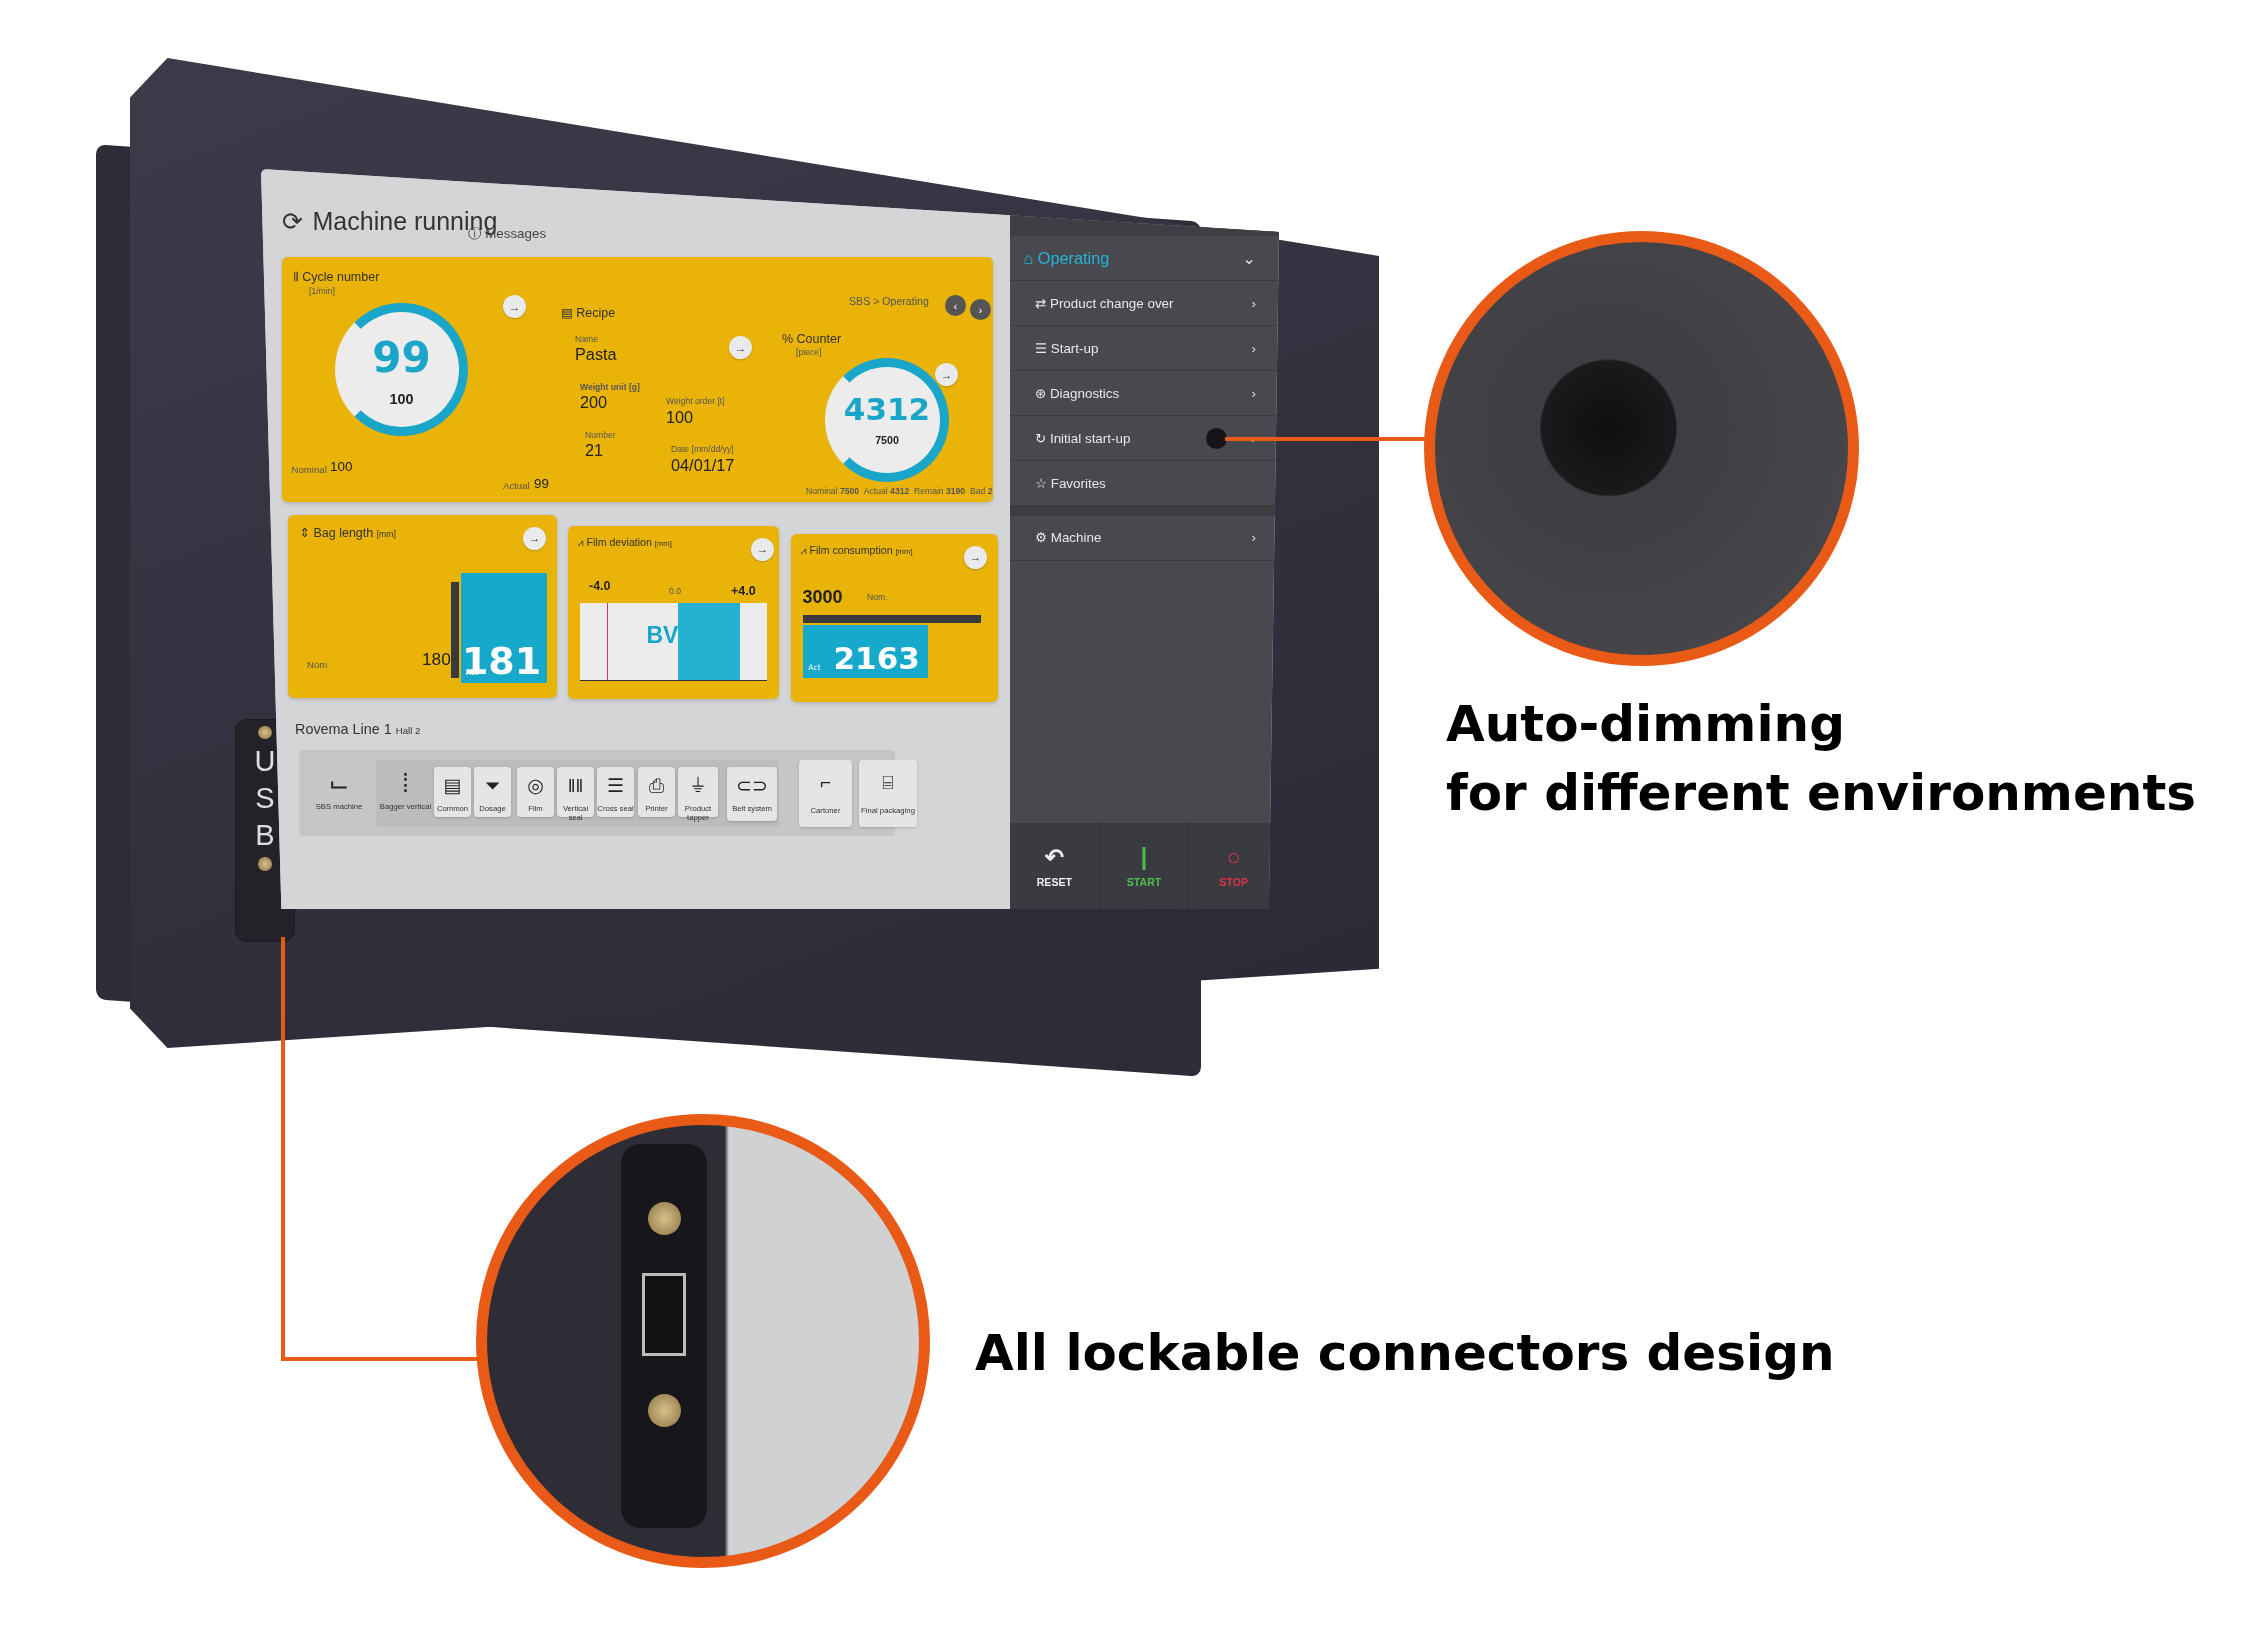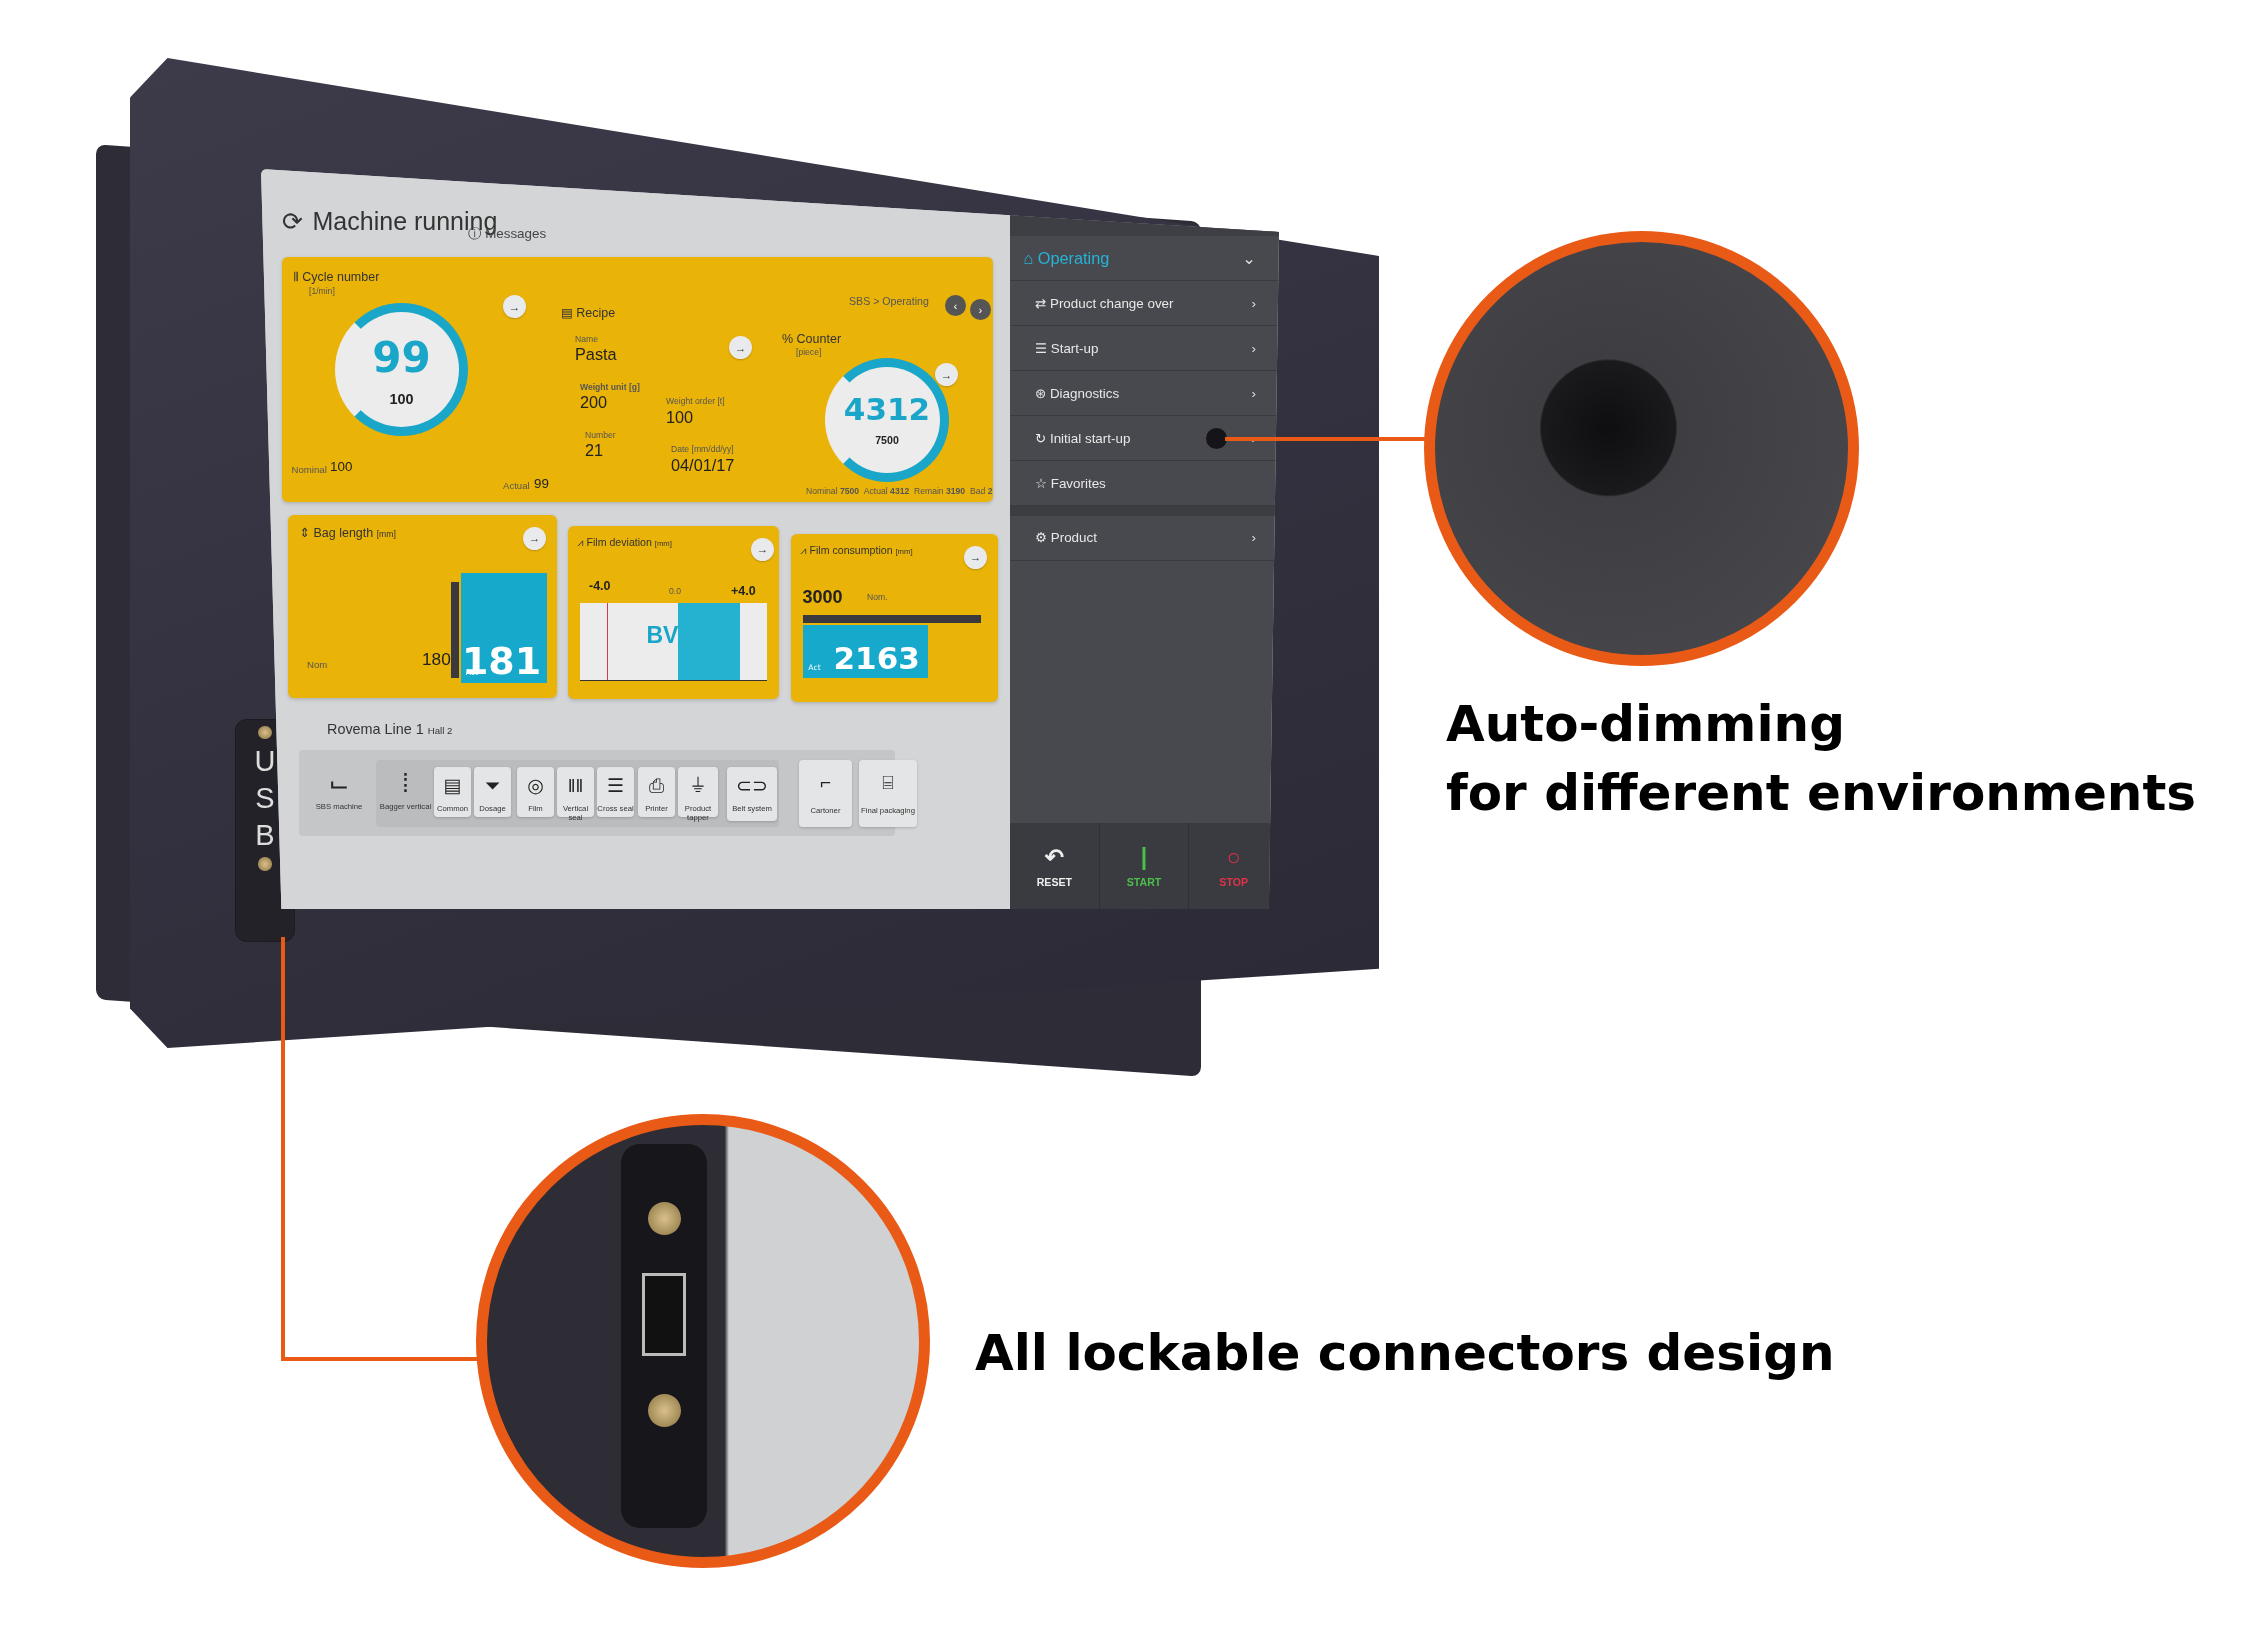--- a/index.html
+++ b/index.html
@@ -140,21 +140,21 @@
       <div class="arrowbtn" style="left:173px;top:11.5px;">→</div>
       <div class="val" style="left:11.5px;top:53px;font-size:18px;font-weight:bold;">3000</div>
       <div class="small" style="left:48px;top:58px;padding-left:28px;">Nom.</div>
       <div style="position:absolute;left:11.5px;top:81px;width:178px;height:7.7px;background:#3a3a3e;"></div>
       <div class="bar-act" style="left:11.5px;top:91px;width:125px;height:53px;">
         <span style="position:absolute;left:5.8px;bottom:5.8px;font-size:7.7px;font-weight:normal;">Act</span>
         <span style="position:absolute;right:7.7px;bottom:1.9px;font-size:31px;">2163</span>
       </div>
     </div>
 
-    <div class="lbl" style="left:34px;top:552px;font-size:14.4px;margin-left:32px;"><span>Rovema Line 1</span> <span style="font-size:9.6px">Hall 2</span></div>
+    <div class="lbl" style="left:34px;top:552px;font-size:14.4px;"><span>Rovema Line 1</span> <span style="font-size:9.6px">Hall 2</span></div>
 
     <div class="group" style="left:38px;top:581px;width:596px;height:86px;"></div>
     <div class="group" style="left:115px;top:591px;width:403px;height:67px;background:#babcbe;"></div>
 
     <div class="tile" style="left:48px;top:596px;width:60px;height:58px;background:transparent;box-shadow:none;">
       <div class="ic">⌙</div>
         <div>SBS machine</div>
       </div>
     <div class="tile" style="left:118px;top:596px;width:53px;height:58px;background:transparent;box-shadow:none;">
       <div class="ic">⁞</div>
@@ -238,21 +238,21 @@
         <span>Initial start-up</span>
         <span class="chev">›</span>
       </div>
     <div class="side-item">
       <span>☆&nbsp;</span>
         <span>Favorites</span>
       </div>
     <div style="height:9.6px;background:#3c3d41;"></div>
     <div class="side-item">
       <span>⚙&nbsp;</span>
-        <span>Product</span>
+        <span>Machine</span>
         <span class="chev">›</span>
       </div>
 
     <div class="bottom-btns">
       <div class="bbtn" style="color:#eee">
           <span style="font-size:23px">↶</span>
           <span>RESET</span>
         </div>
       <div class="bbtn" style="color:#4cbf4a">
           <span style="font-size:23px">|</span>

